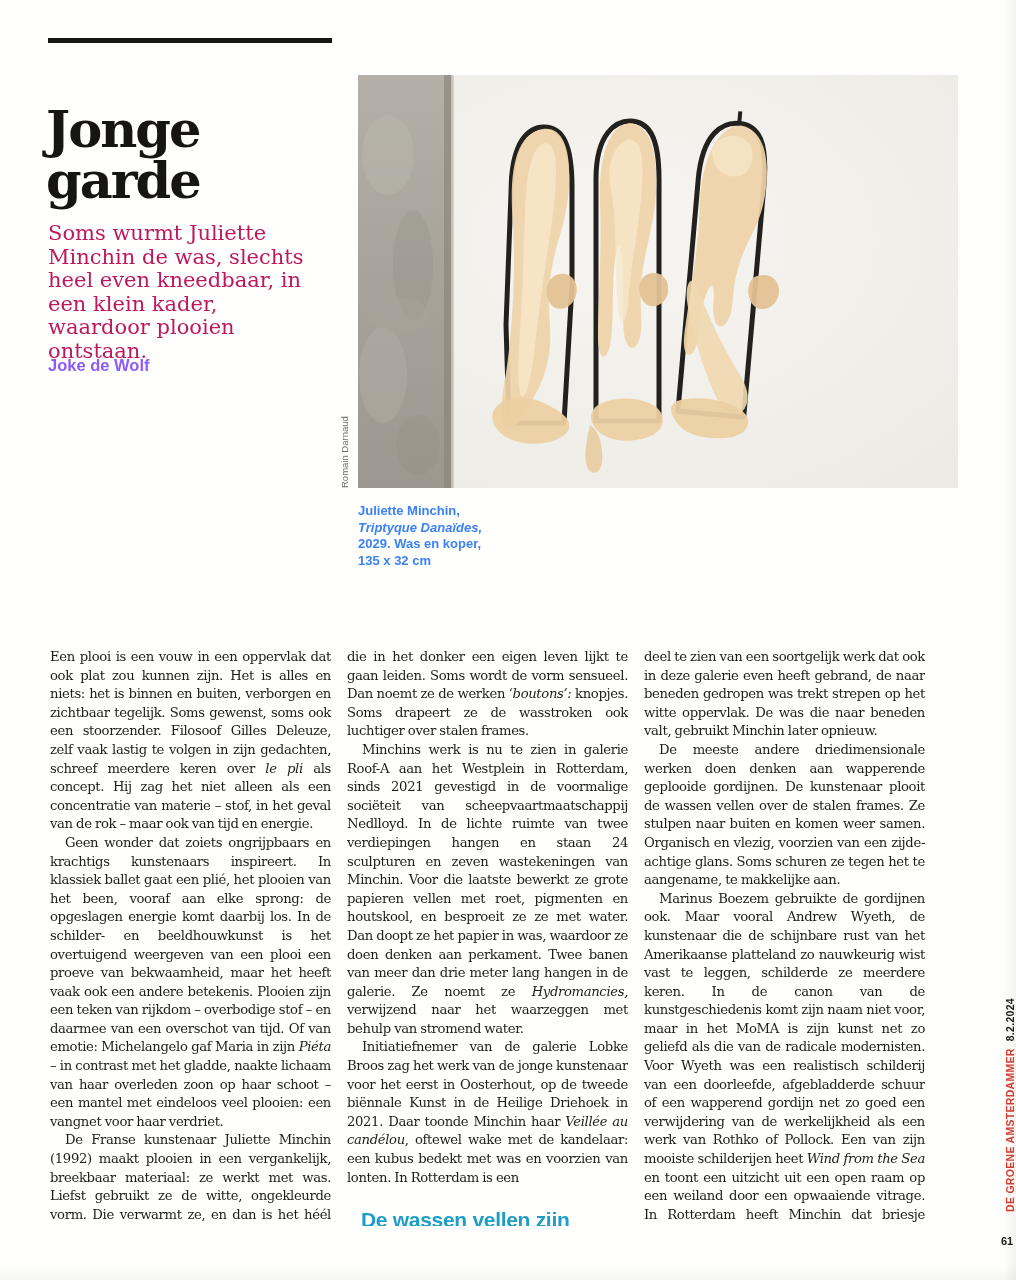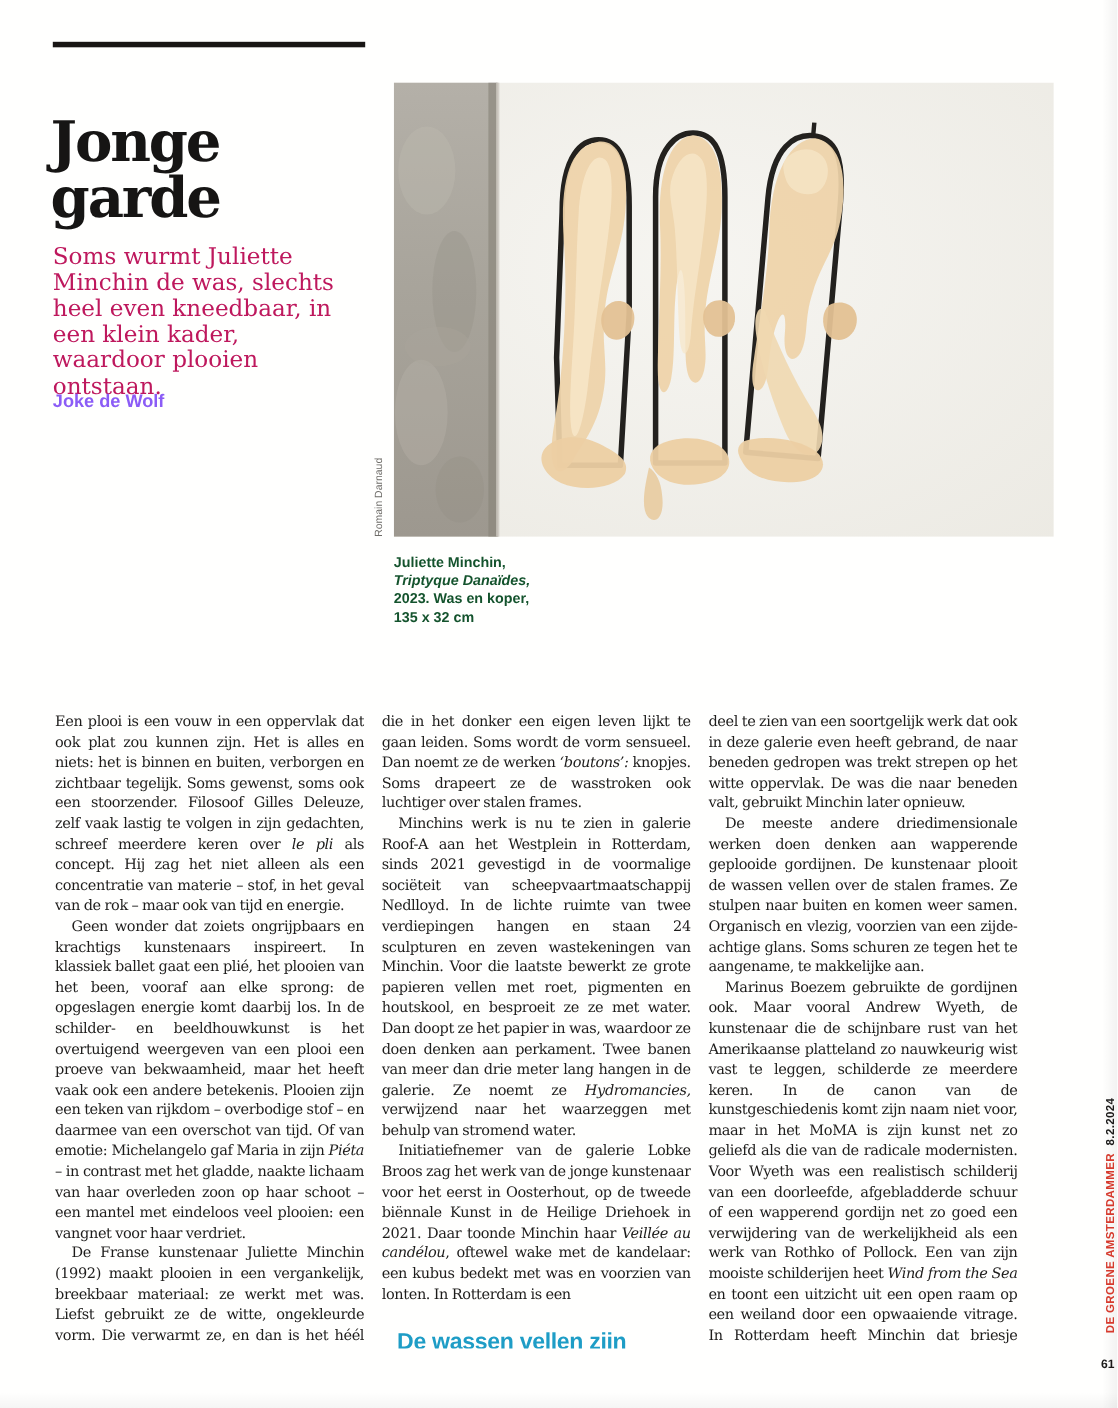--- a/index.html
+++ b/index.html
@@ -20,21 +20,21 @@
   .standfirst{position:absolute;left:48px;top:201px;width:262px;
         font-size:21px;line-height:23.5px;color:#be185d;}
   .byline{position:absolute;left:48px;top:356px;font-family:"Liberation Sans",sans-serif;
         font-weight:bold;font-size:16.5px;color:#8b5cf6;}
 
   .artwork{position:absolute;left:358px;top:75px;width:600px;height:413px;}
   .credit{position:absolute;left:339px;top:488px;transform:rotate(-90deg);transform-origin:0 0;
         font-family:"Liberation Sans",sans-serif;font-size:9.5px;color:#6e6c68;white-space:nowrap;}
   .caption{position:absolute;left:358px;top:503px;width:170px;
         font-family:"Liberation Sans",sans-serif;font-weight:bold;font-size:13px;
-        line-height:16.5px;color:#14532d;}
+        line-height:16.5px;color:#3b82f6;}
   .caption .cap-line em{font-style:italic;}
 
   .columns{position:absolute;left:50px;top:648px;width:904px;display:flex;gap:16px;}
   .col{width:281px;height:578px;overflow:hidden;}
   .para{margin:0;font-size:13.2px;line-height:18.6px;text-align:justify;
         letter-spacing:-0.35px;word-spacing:-0.5px;color:#1d1c1b;}
   .para.indent{text-indent:15px;}
   .para em{font-style:italic;}
 
   .pull-quote{margin:20px 0 0 14px;width:218px;font-family:"Liberation Sans",sans-serif;
@@ -122,21 +122,21 @@
         <path d="M346,70 C356,58 372,58 380,68 C388,78 384,96 374,100 C364,104 350,100 346,88 C343,80 342,75 346,70 Z" fill="#f7e7c9" opacity="0.7"></path>
       </g>
     </svg>
   </div>
 
   <div class="credit">Romain Darnaud</div>
 
   <div class="caption">
       <div class="cap-line"><span>Juliette Minchin,</span></div>
       <div class="cap-line"><em>Triptyque Danaïdes,</em></div>
-      <div class="cap-line"><span>2023. Was en koper,</span></div>
+      <div class="cap-line"><span>2029. Was en koper,</span></div>
       <div class="cap-line"><span>135 x 32 cm</span></div>
     </div>
 
   <div class="columns">
     <div class="col">
         <p class="para"><span>Een plooi is een vouw in een oppervlak dat ook plat zou kunnen zijn. Het is alles en niets: het is binnen en buiten, verborgen en zichtbaar tegelijk. Soms gewenst, soms ook een stoorzender. Filosoof Gilles Deleuze, zelf vaak lastig te volgen in zijn gedachten, schreef meerdere keren over </span><em>le pli</em><span> als concept. Hij zag het niet alleen als een concentratie van materie – stof, in het geval van de rok – maar ook van tijd en energie.</span></p>
         <p class="para indent"><span>Geen wonder dat zoiets ongrijpbaars en krachtigs kunstenaars inspireert. In klassiek ballet gaat een plié, het plooien van het been, vooraf aan elke sprong: de opgeslagen energie komt daarbij los. In de schilder- en beeldhouwkunst is het overtuigend weergeven van een plooi een proeve van bekwaamheid, maar het heeft vaak ook een andere betekenis. Plooien zijn een teken van rijkdom – overbodige stof – en daarmee van een overschot van tijd. Of van emotie: Michelangelo gaf Maria in zijn </span><em>Piéta</em><span> – in contrast met het gladde, naakte lichaam van haar overleden zoon op haar schoot – een mantel met eindeloos veel plooien: een vangnet voor haar verdriet.</span></p>
         <p class="para indent"><span>De Franse kunstenaar Juliette Minchin (1992) maakt plooien in een vergankelijk, breekbaar materiaal: ze werkt met was. Liefst gebruikt ze de witte, ongekleurde vorm. Die verwarmt ze, en dan is het héél even kneed- en plooibaar. Meestal werkt ze met dunne plakken, lappen kun je ze noemen. Soms wurmt ze de materie in een klein kader, waardoor vanzelf plooien ontstaan, en daardoor een vorm. Zoals kleding op een stoel,</span></p>
       </div>
     <div class="col">

